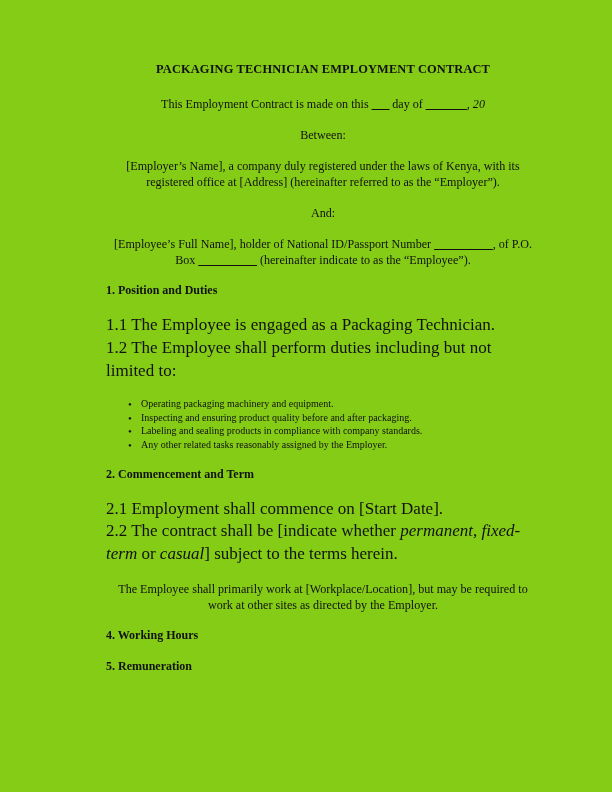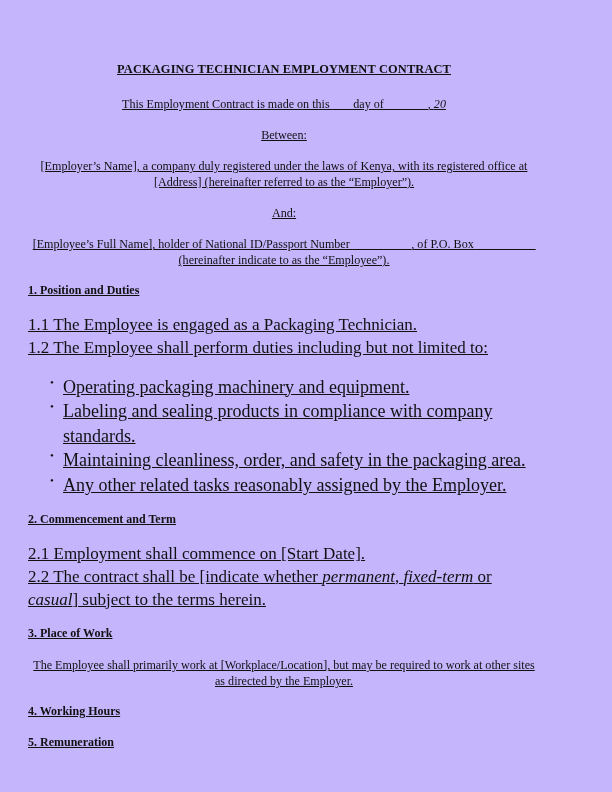--- a/index.html
+++ b/index.html
@@ -11,24 +11,23 @@
     width: 612px;
     height: 792px;
     font-family: "Liberation Serif", "DejaVu Serif", serif;
     color: #111111;
     overflow: hidden;
   }
   .page {
     position: relative;
     width: 612px;
     height: 792px;
-    background: #c4b5fd;
+    background: #84cc16;
     box-sizing: border-box;
-    padding: 62px 72px 0 28px;
-    text-decoration: underline;
+    padding: 62px 72px 0 106px;
   }
   .doc-title {
     text-align: center;
     font-weight: bold;
     font-size: 12.4px;
     letter-spacing: 0.15px;
     margin: 0 0 19px 0;
     line-height: 1.2;
   }
   .para {
@@ -50,21 +49,21 @@
     font-size: 17px;
     line-height: 1.33;
     margin: 0;
   }
   ul.bullets {
     list-style: none;
     margin: 0 0 15px 0;
     padding: 0;
   }
   ul.bullets li {
-    font-size: 18px;
+    font-size: 10px;
     line-height: 1.365;
     margin: 0;
     padding-left: 35px;
     position: relative;
   }
   ul.bullets li::before {
     content: "\2022";
     position: absolute;
     left: 22px;
     top: 0;
@@ -104,35 +103,34 @@
 
   <h2 class="heading">1. Position and Duties</h2>
 
   <div class="clause-group">
     <p class="clause">1.1 The Employee is engaged as a Packaging Technician.</p>
     <p class="clause">1.2 The Employee shall perform duties including but not limited to:</p>
   </div>
 
   <ul class="bullets">
     <li>Operating packaging machinery and equipment.</li>
+    <li>Inspecting and ensuring product quality before and after packaging.</li>
     <li>Labeling and sealing products in compliance with company standards.</li>
-    <li>Maintaining cleanliness, order, and safety in the packaging area.</li>
     <li>Any other related tasks reasonably assigned by the Employer.</li>
   </ul>
 
   <h2 class="heading">2. Commencement and Term</h2>
 
   <div class="clause-group">
     <p class="clause">2.1 Employment shall commence on [Start Date].</p>
     <p class="clause">
       <span>2.2 The contract shall be [indicate whether </span><span class="ital">permanent</span><span>, </span><span class="ital">fixed-term</span><span> or </span><span class="ital">casual</span><span>] subject to the terms herein.</span>
     </p>
   </div>
 
-  <h2 class="heading">3. Place of Work</h2>
 
   <p class="para">The Employee shall primarily work at [Workplace/Location], but may be required to work at other sites as directed by the Employer.</p>
 
   <h2 class="heading">4. Working Hours</h2>
 
 
   <h2 class="heading">5. Remuneration</h2>
 
 </div>
 

